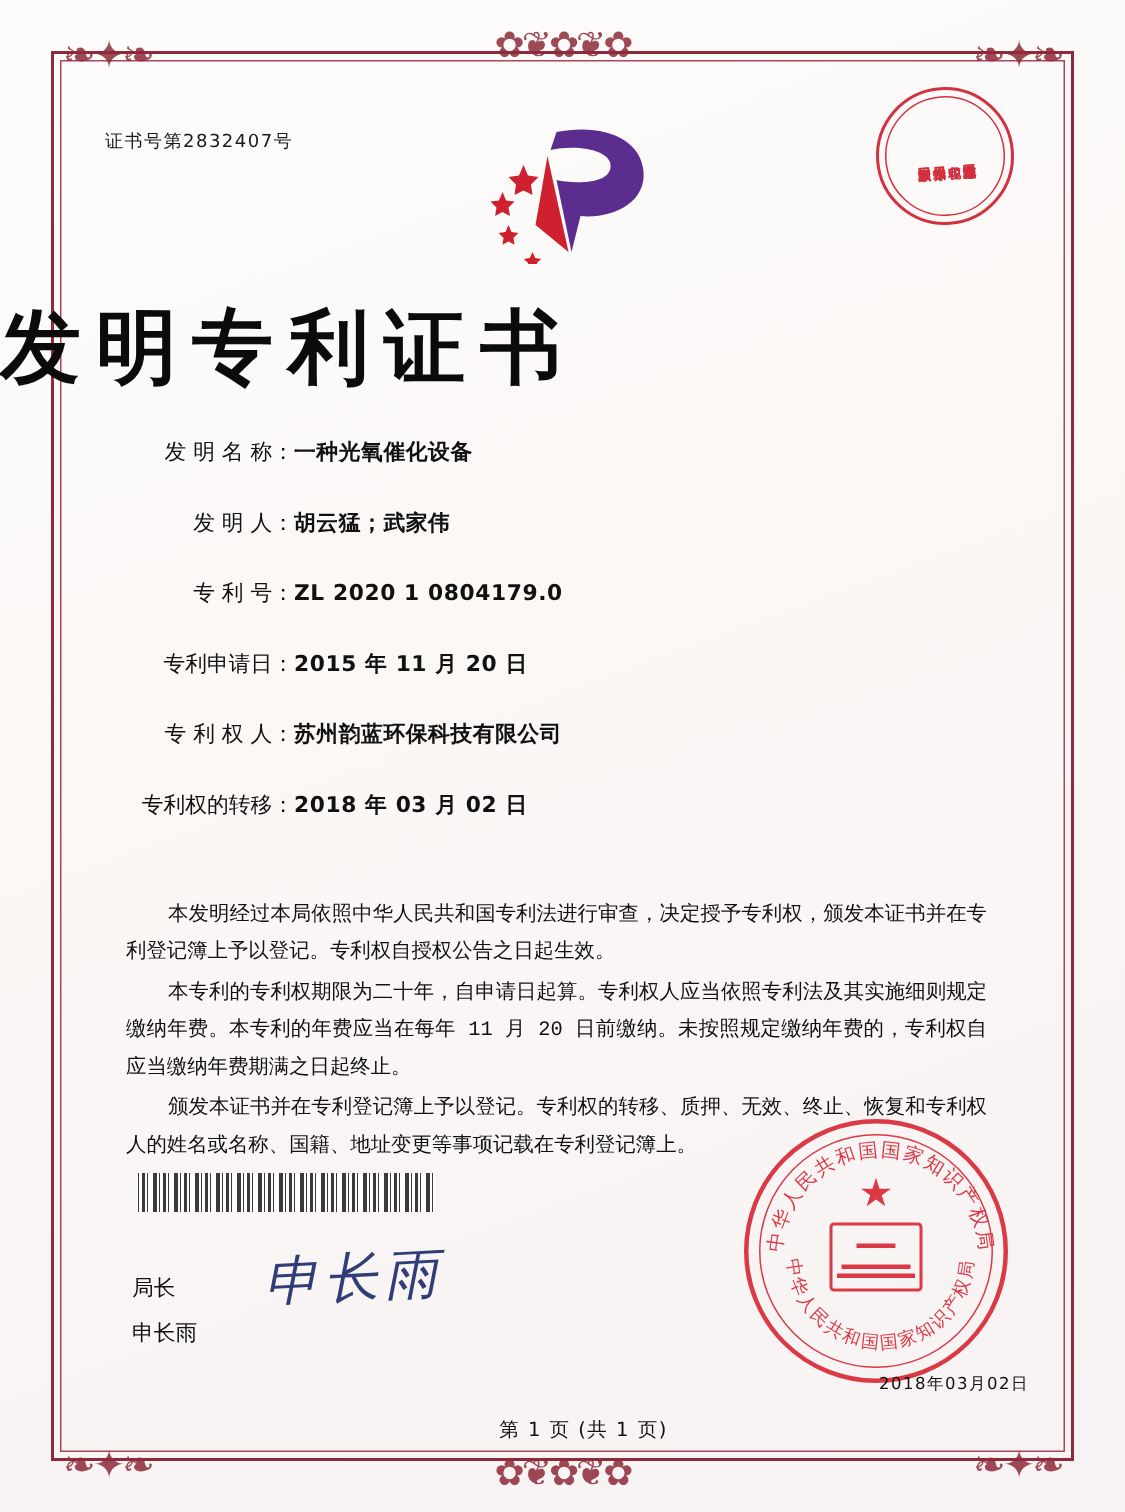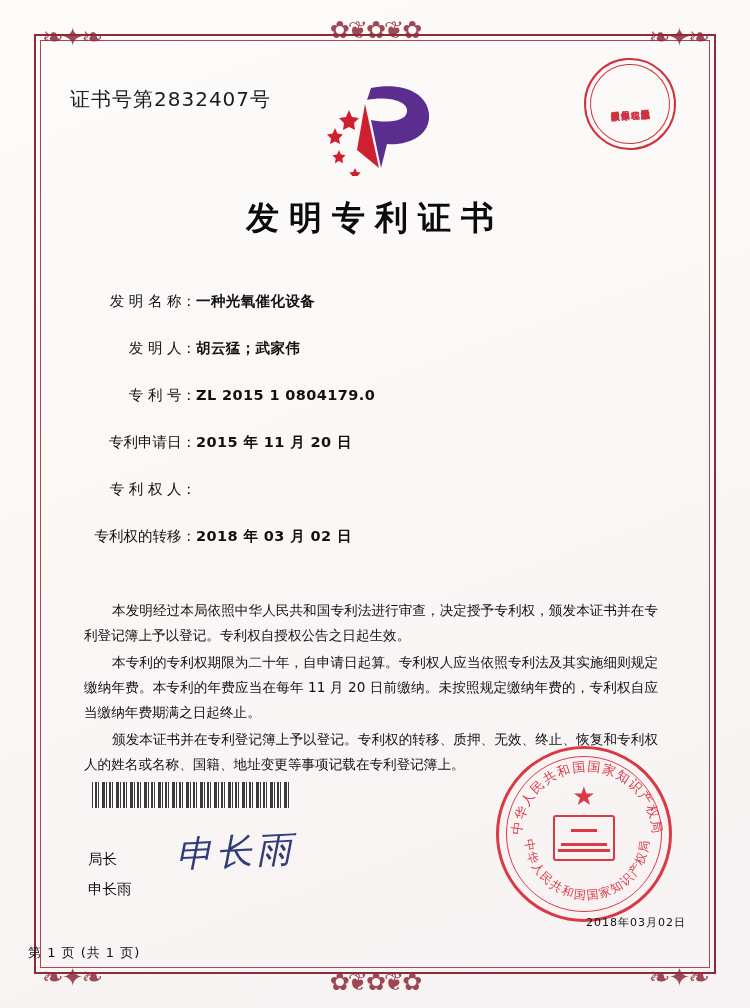--- a/index.html
+++ b/index.html
@@ -41,21 +41,21 @@
   .fl-tl{left:42px;top:24px;}
   .fl-tr{right:42px;top:24px;}
   .fl-bl{left:42px;bottom:18px;}
   .fl-br{right:42px;bottom:18px;}
   .fl-top-center{left:50%;top:18px;transform:translateX(-50%);font-size:24px;}
   .fl-bottom-center{left:50%;bottom:14px;transform:translateX(-50%);font-size:24px;}
 
   .cert-no{
     position:absolute;
     left:70px;top:86px;
-    font-size:20px;
+    font-size:12px;
     color:#1a1a1a;
     letter-spacing:1px;
     font-family:"DejaVu Sans","Liberation Sans",sans-serif;
   }
 
   
   .seal-top{
     position:absolute;
     right:74px;top:58px;
     width:92px;height:92px;
@@ -88,22 +88,22 @@
 
   
   .logo{
     position:absolute;
     left:50%;top:80px;transform:translateX(-50%);
     width:132px;height:96px;
   }
   .title{
     position:absolute;
     left:0;right:0;top:196px;
-    text-align:center;
-    font-size:33px;
+    text-align:left;
+    font-size:54px;
     letter-spacing:10px;
     font-weight:bold;
     color:#0b0b0b;
     font-family:"DejaVu Sans","Liberation Sans",sans-serif;
   }
 
   .fields{
     position:absolute;
     left:84px;top:292px;
     width:580px;
@@ -129,21 +129,21 @@
 
   .body-text{
     position:absolute;
     left:84px;top:598px;
     width:574px;
     font-size:13.6px;
     line-height:25px;
     color:#111;
     text-align:justify;
   }
-  .body-text p{margin:0 0 2px 0;text-indent:28px;}
+  .body-text p{margin:0 0 2px 0;text-indent:28px;font-family:Liberation Mono, monospace;}
 
   
   .barcode{
     position:absolute;
     left:92px;top:782px;
     width:198px;height:26px;
     background:repeating-linear-gradient(90deg,
       #1a1a1a 0px,#1a1a1a 1px,#ffffff 1px,#ffffff 3px,
       #1a1a1a 3px,#1a1a1a 5px,#ffffff 5px,#ffffff 6px,
       #1a1a1a 6px,#1a1a1a 7px,#ffffff 7px,#ffffff 10px,
@@ -214,20 +214,21 @@
     right:64px;bottom:78px;
     font-size:11px;
     letter-spacing:1px;
     color:#111;
     white-space:nowrap;
   }
 
   .page-footer{
     position:absolute;
     left:0;right:0;bottom:46px;
+    text-align:center;
     font-size:13px;
     color:#111;
     letter-spacing:1px;
     margin-left:28px;
   }
 </style>
 </head>
 <body>
 
 <div class="page">
@@ -270,28 +271,29 @@
     <div class="field">
       <div class="field-label">发 明 名 称：</div>
       <div class="field-value">一种光氧催化设备</div>
     </div>
     <div class="field">
       <div class="field-label">发 明 人：</div>
       <div class="field-value">胡云猛；武家伟</div>
     </div>
     <div class="field">
       <div class="field-label">专 利 号：</div>
-      <div class="field-value">ZL 2015 1 0804179.0</div>
+      <div class="field-value">ZL 2020 1 0804179.0</div>
     </div>
     <div class="field">
       <div class="field-label">专利申请日：</div>
       <div class="field-value">2015 年 11 月 20 日</div>
     </div>
     <div class="field">
       <div class="field-label">专 利 权 人：</div>
+      <div class="field-value">苏州韵蓝环保科技有限公司</div>
     </div>
     <div class="field">
       <div class="field-label">专利权的转移：</div>
       <div class="field-value">2018 年 03 月 02 日</div>
     </div>
   </div>
 
   <div class="body-text">
     <p>本发明经过本局依照中华人民共和国专利法进行审查，决定授予专利权，颁发本证书并在专利登记簿上予以登记。专利权自授权公告之日起生效。</p>
     <p>本专利的专利权期限为二十年，自申请日起算。专利权人应当依照专利法及其实施细则规定缴纳年费。本专利的年费应当在每年 11 月 20 日前缴纳。未按照规定缴纳年费的，专利权自应当缴纳年费期满之日起终止。</p>

